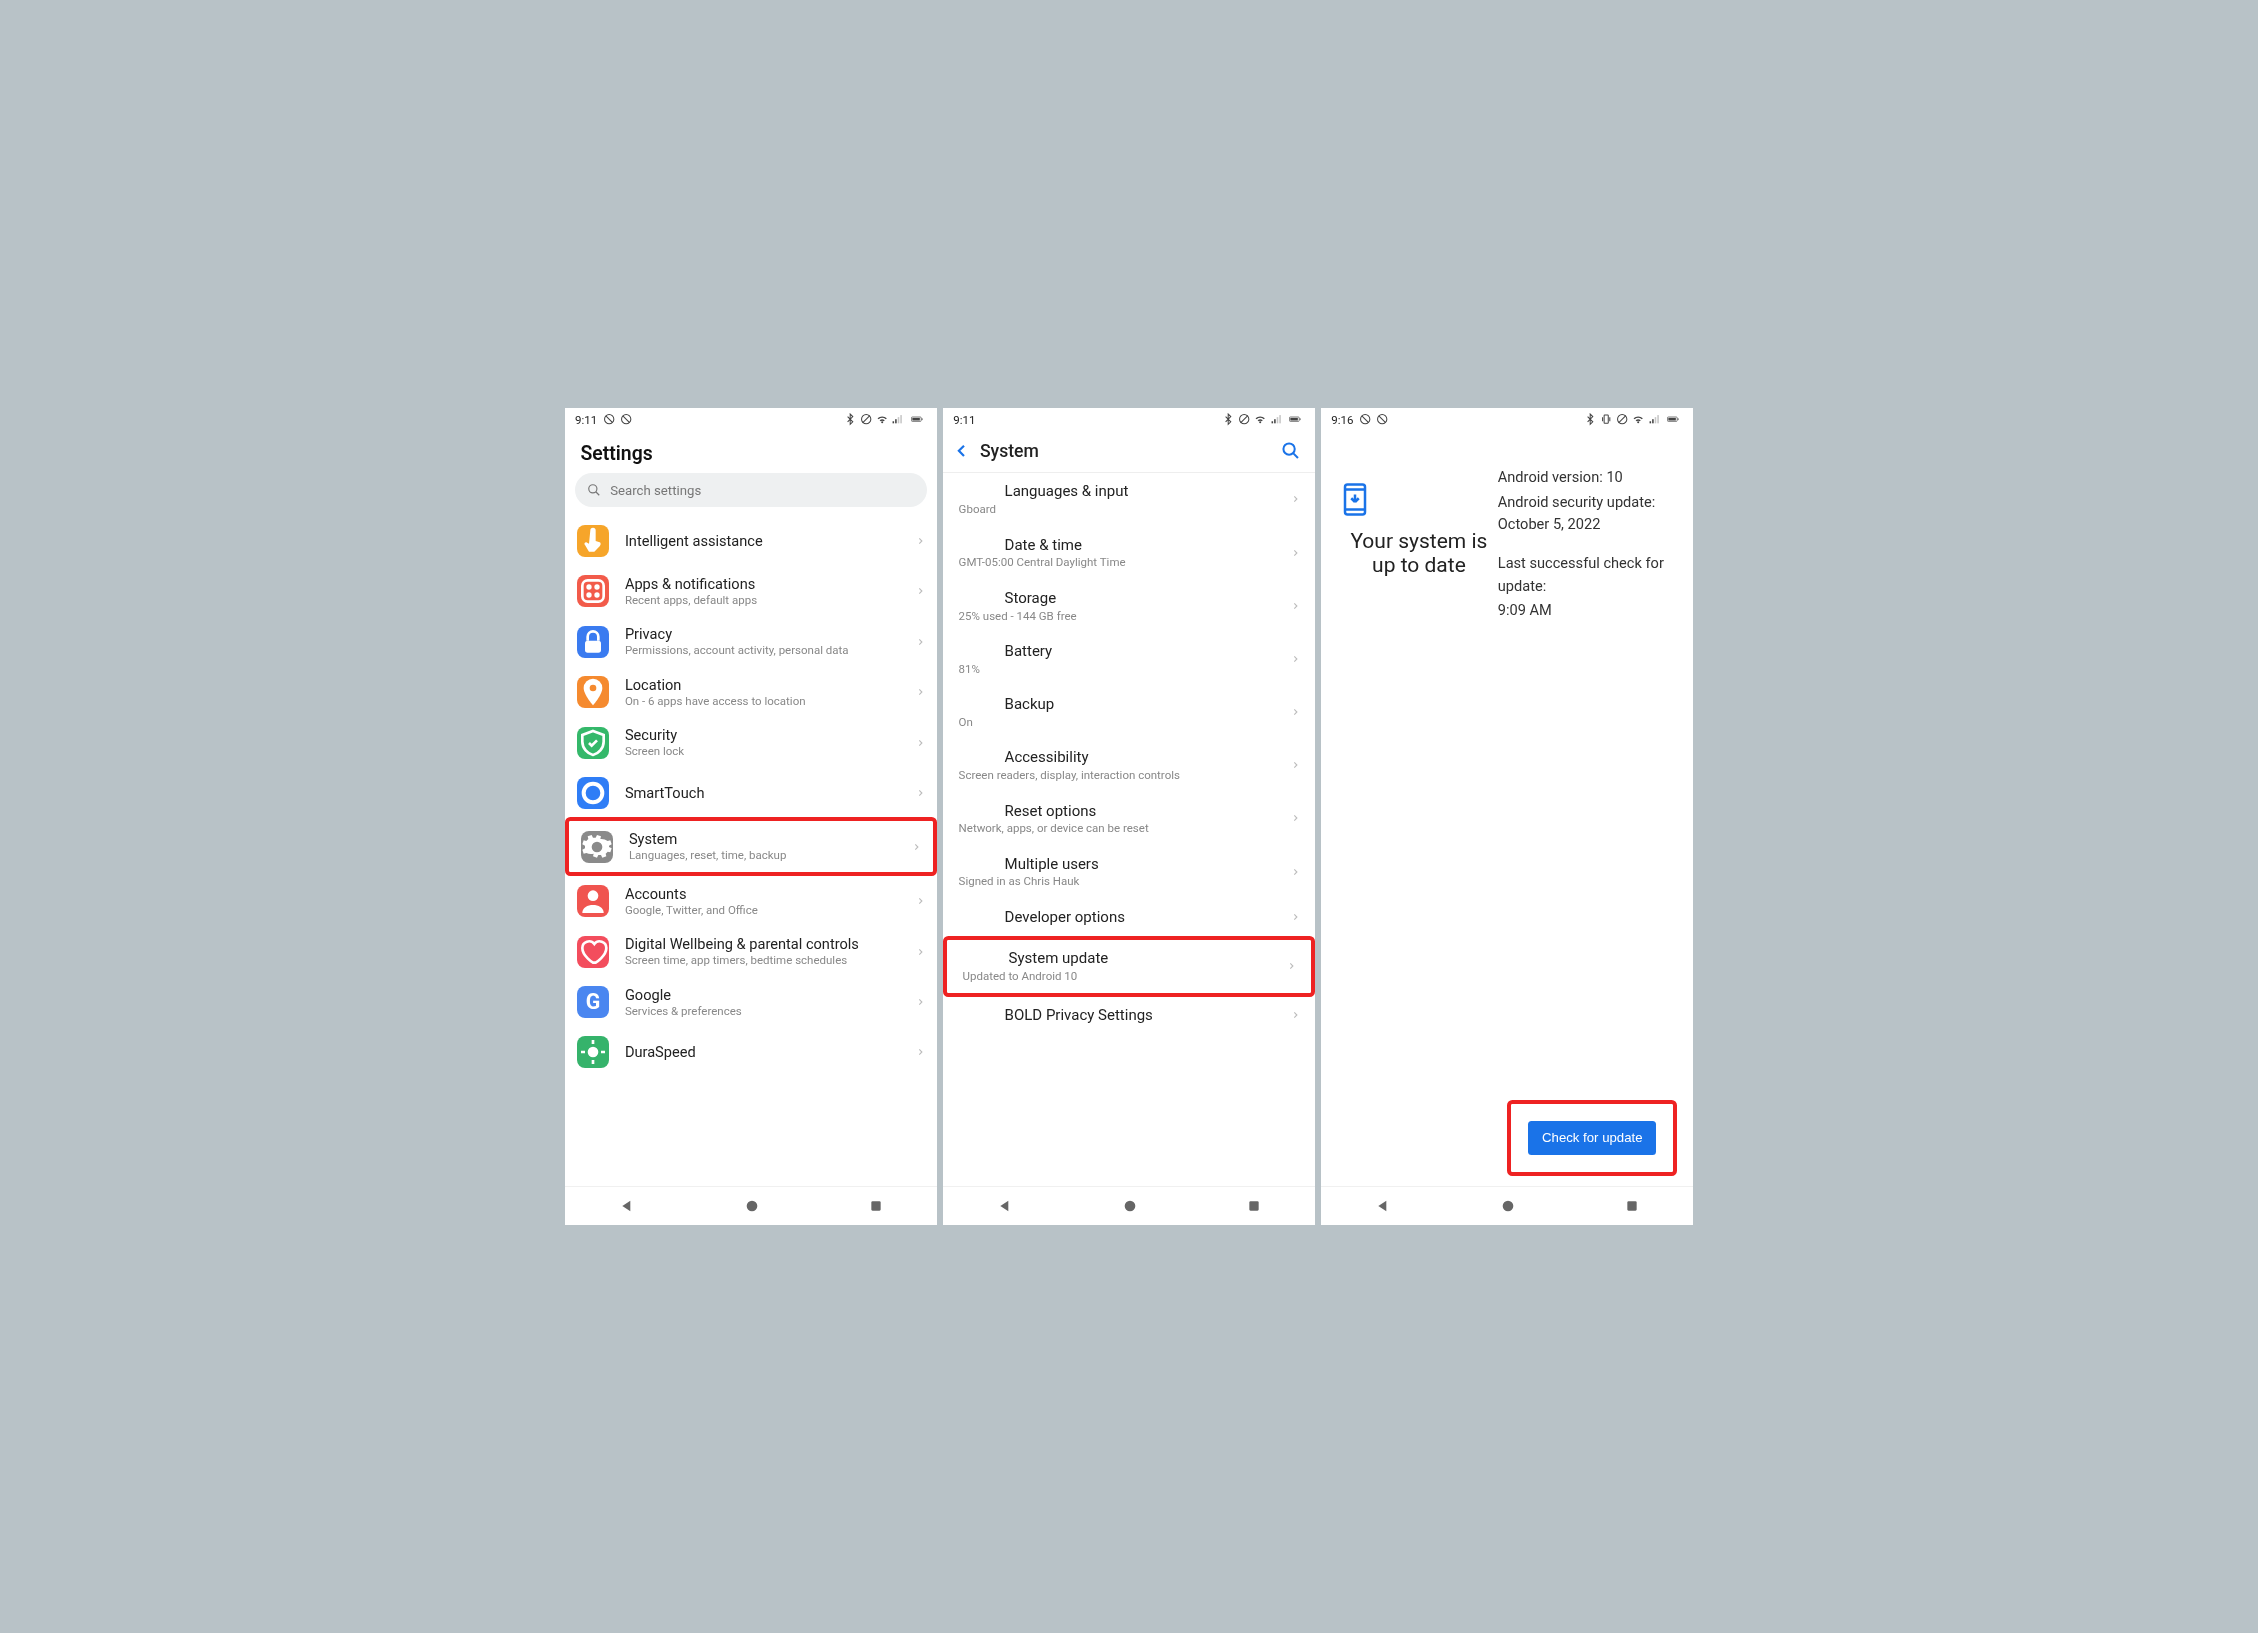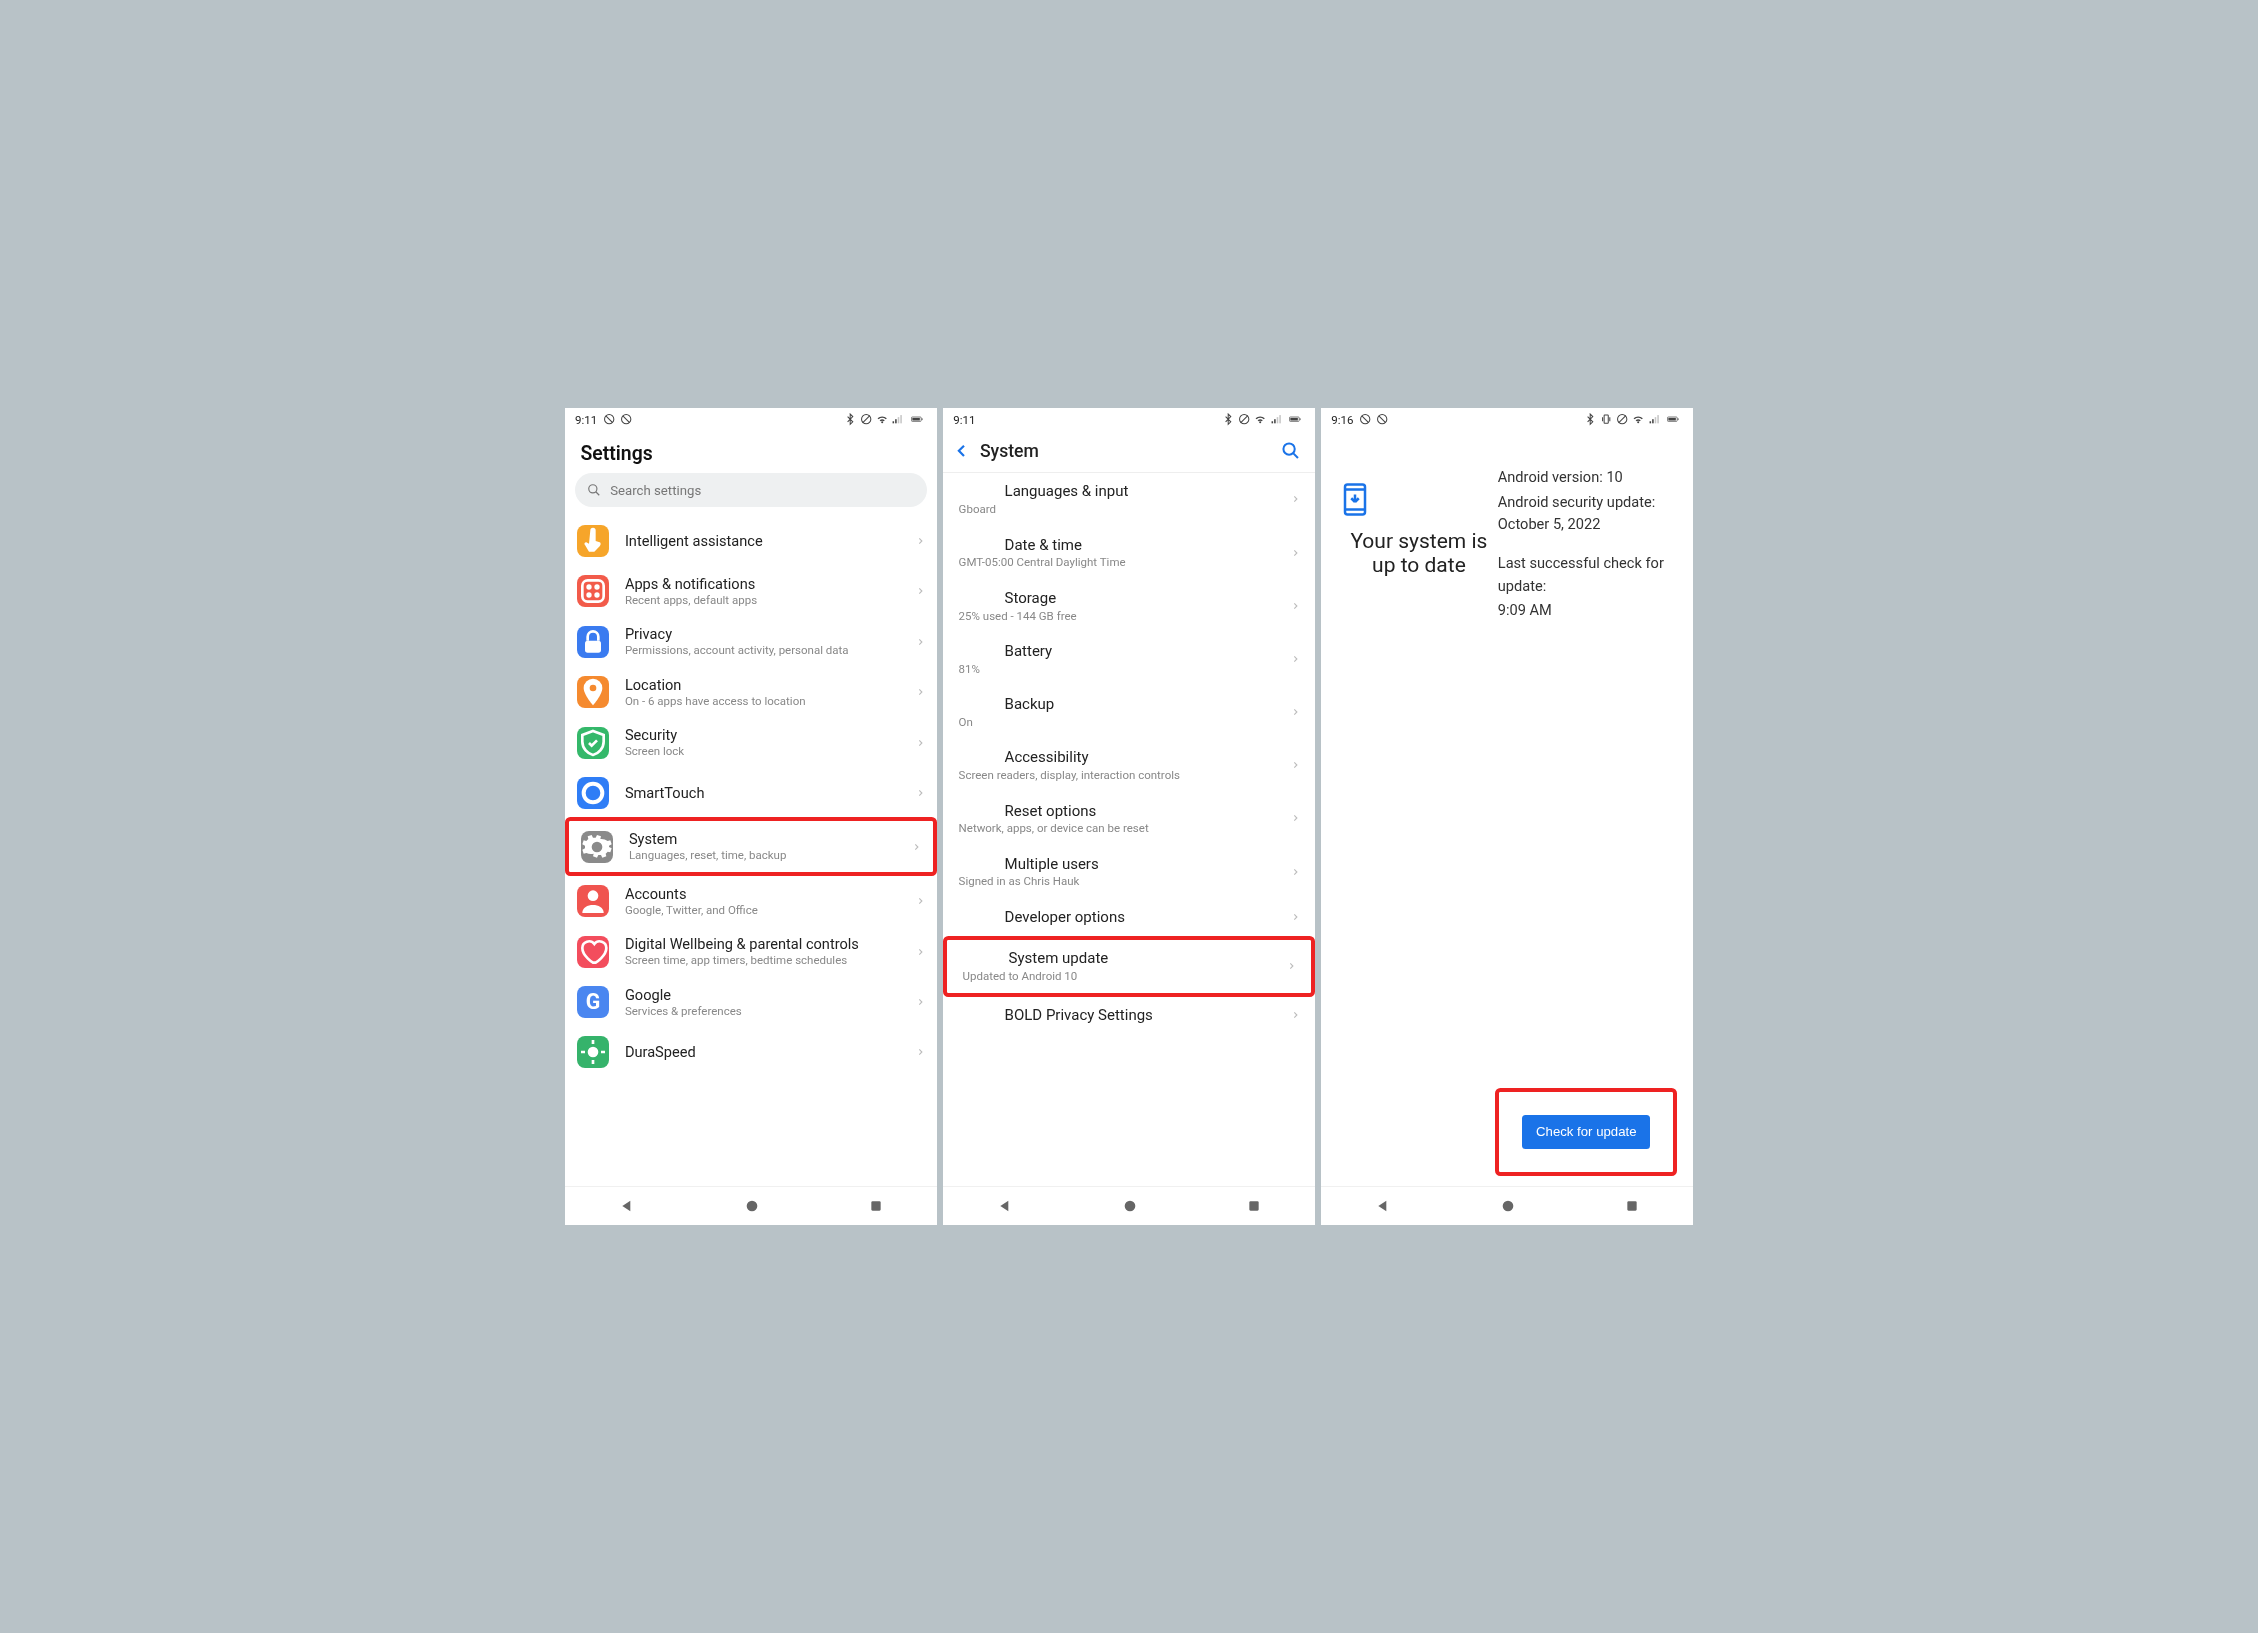--- a/index.html
+++ b/index.html
@@ -109,21 +109,21 @@
   .s3body .center { text-align: center; padding: 35px 0 19.4px 0; }
   .s3body .title3 { font-size: 21px; color: #222; margin-top: 12.4px; }
   .s3body .info { font-size: 14.6px; color: #333; line-height: 1.55; margin-top: 19.4px; }
   .s3body .info p { margin-bottom: 1.8px; }
   .s3body .info .gap { margin-top: 16px; }
   .btnwrap {
     position: absolute;
     right: 16px;
     bottom: 49px;
   }
-  .btnwrap.redbox { padding: 23px; margin-left: 20px; }
+  .btnwrap.redbox { padding: 17px; margin-left: 20px; }
   .primary-btn {
     background: #1a73e8;
     color: #fff;
     font-size: 13.2px;
     padding: 9.7px 14px;
     border: none;
     border-radius: 3.5px;
   }
   
   .bg-red{background:#f25b4a;} .bg-orange{background:#f6a52a;} .bg-blue{background:#3a7bf0;}

